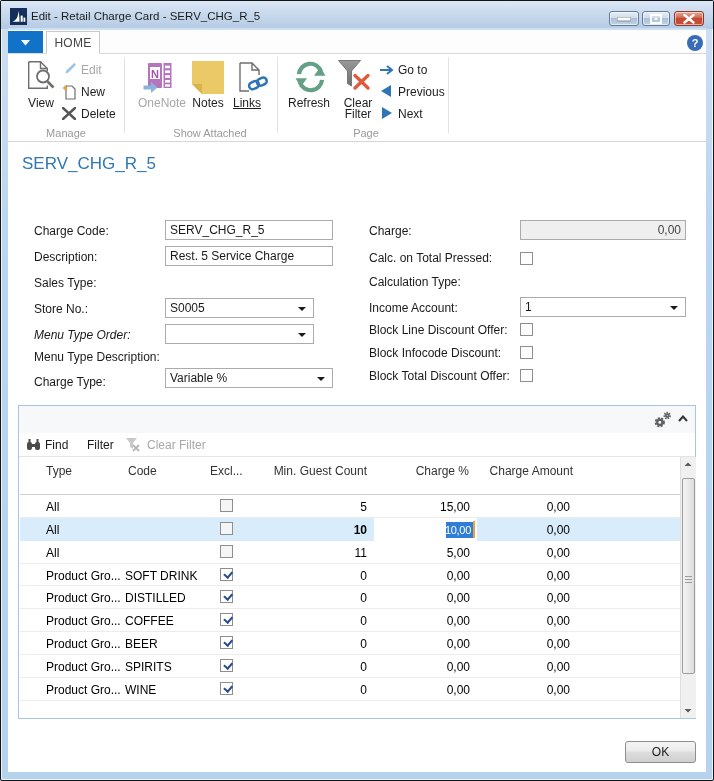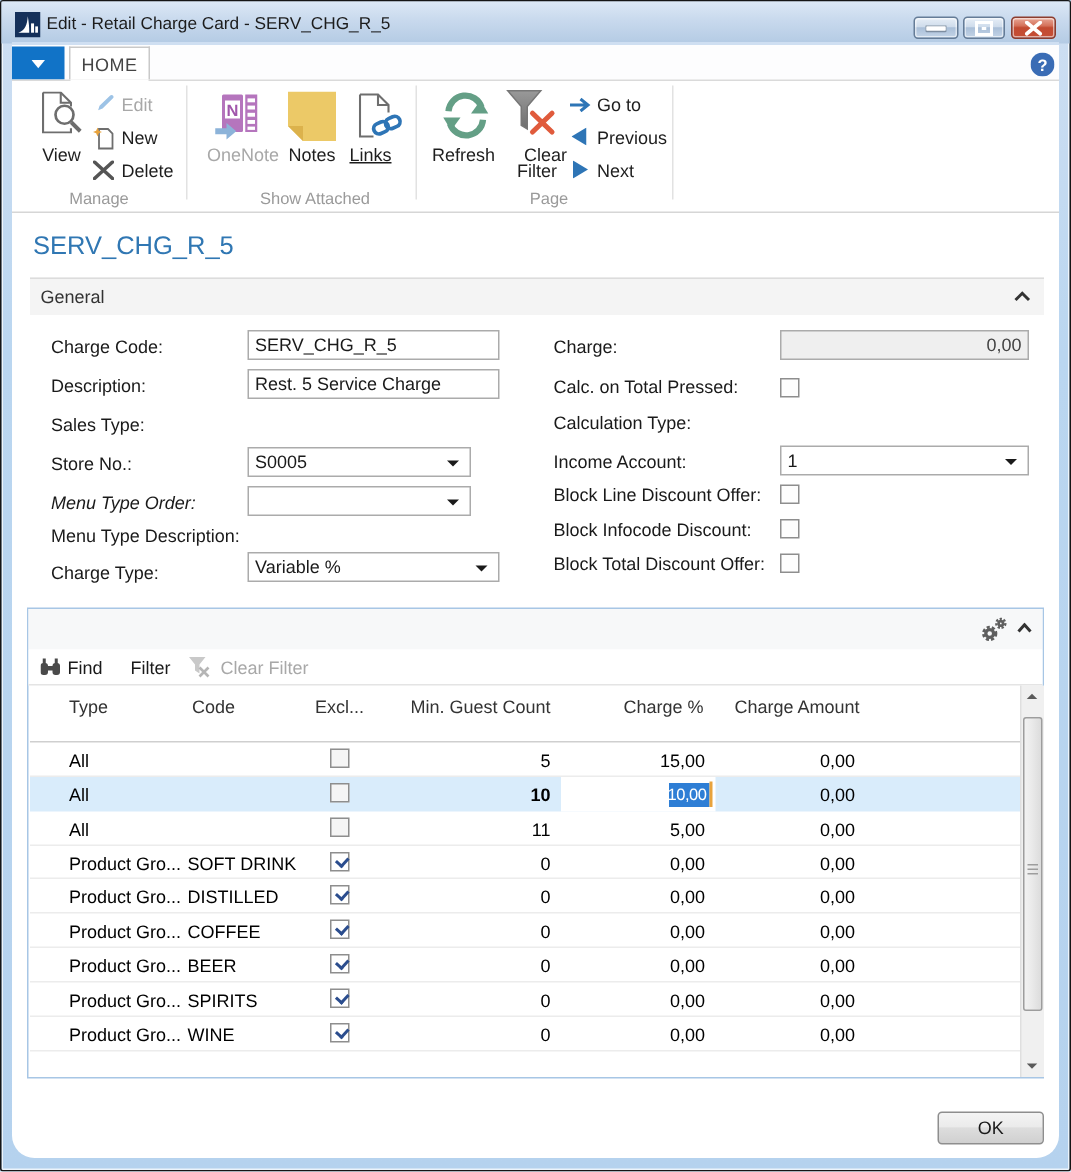--- a/index.html
+++ b/index.html
@@ -8,21 +8,21 @@
 .abs { position:absolute; }
 
 #frame-outer { left:0; top:0; width:714px; height:781px; border:1px solid #151515; border-radius:2px; box-shadow:inset 0 0 0 1px rgba(255,255,255,.75); background:linear-gradient(180deg,#cfdff2 0%,#bad6f0 30%,#b5d2ee 100%); }
 #titlebar { left:1px; top:1px; width:712px; height:28px; background:linear-gradient(180deg,#dce8f6 0%,#c8d9ed 45%,#b4cbe4 100%); }
 #titletext { left:31px; top:10px; font-size:11.5px; color:#1c1c1c; }
 #navicon { left:10px; top:8px; width:17px; height:17px; }
 .winbtn { top:11px; height:15px; border-radius:3px; border:1px solid #657c97; box-shadow:inset 0 0 0 1px rgba(255,255,255,.55); }
 #btnmin { left:609px; width:30px; background:linear-gradient(180deg,#e6eef7 0%,#cfdceb 45%,#aabfd8 50%,#c3d4e7 100%); }
 #btnmax { left:642px; width:28px; background:linear-gradient(180deg,#e6eef7 0%,#cfdceb 45%,#aabfd8 50%,#c3d4e7 100%); }
 #btnclose { left:674px; width:30px; border-color:#8c3c2e; background:linear-gradient(180deg,#e8a797 0%,#d4715a 40%,#c24a31 50%,#c64f36 100%); }
-#content { left:8px; top:28px; width:698px; height:744px; background:#fff;border-radius:15px; }
+#content { left:8px; top:28px; width:698px; height:744px; background:#fff; }
 
 #tabrow { left:0; top:0; width:698px; height:25px; background:#fdfdfe; border-top:2px solid #cfdff2; }
 #appbtn { left:0; top:3px; width:35px; height:22px; background:#1173c7; }
 #appbtn svg { position:absolute; left:13px; top:9px; }
 #hometab { left:38px; top:3px; width:54px; height:22px; background:#fff; border:1px solid #c9c9c9; border-bottom:none; text-align:center; line-height:22px; font-size:12px; color:#444; letter-spacing:.3px; }
 #tabrow-border { left:0; top:25px; width:698px; height:1px; background:#dadada; }
 #helpbtn { left:679px; top:7px; width:16px; height:16px; }
 
 #ribbon { left:0; top:26px; width:698px; height:88px; background:#fff; border-bottom:1px solid #d6d6d6; }
 .biglabel { position:absolute; font-size:12px; color:#1e1e1e; text-align:center; }
@@ -162,45 +162,39 @@
     </svg>
     <div class="biglabel" style="left:278px; top:42px; width:46px;">Refresh</div>
     <svg class="abs" style="left:329px;top:6px;" width="38" height="36" viewBox="0 0 38 36">
       <linearGradient id="fg" x1="0" y1="0" x2="0" y2="1">
           <stop offset="0" stop-color="#999"></stop>
           <stop offset="1" stop-color="#6e6e6e"></stop>
         </linearGradient>
       <path d="M1.5 0.5 H23.5 L14.5 11 V26 L10.5 23.5 V11 Z" fill="url(#fg)" stroke="#777"></path>
       <path d="M18 15.5 L31 28 M31 15.5 L18 28" stroke="#e05b3c" stroke-width="3.4" stroke-linecap="round"></path>
     </svg>
-    <div class="smalltext" style="left:330px; top:42px; width:40px; text-align:right;">Clear</div>
+    <div class="smalltext" style="left:330px; top:42px; width:40px; text-align:center;">Clear</div>
     <div class="smalltext" style="left:330px; top:53px; width:40px; text-align:center;">Filter</div>
     <svg class="abs" style="left:372px;top:11px;" width="14" height="10" viewBox="0 0 14 10">
         <path d="M0 5 H11 M7 1 L12 5 L7 9" fill="none" stroke="#2e75b6" stroke-width="2"></path>
       </svg>
     <div class="smalltext" style="left:390px; top:9px;">Go to</div>
     <svg class="abs" style="left:373px;top:31px;" width="10" height="12">
         <polygon points="10,0 0,6 10,12" fill="#2e75b6"></polygon>
       </svg>
     <div class="smalltext" style="left:390px; top:31px;">Previous</div>
     <svg class="abs" style="left:374px;top:53px;" width="10" height="12">
         <polygon points="0,0 10,6 0,12" fill="#2e75b6"></polygon>
       </svg>
     <div class="smalltext" style="left:390px; top:53px;">Next</div>
     <div class="grouplabel" style="left:322px; width:72px;">Page</div>
     <div class="vsep" style="left:440px;"></div>
   </div>
 
   <div class="abs" id="heading">SERV_CHG_R_5</div>
-  <div class="abs" id="genbar">
-      <div class="t">General</div>
-    <svg style="position:absolute;left:656px;top:8px;" width="11" height="7" viewBox="0 0 11 7">
-        <path d="M1 6 L5.5 1.5 L10 6" fill="none" stroke="#333" stroke-width="2"></path>
-      </svg>
-  </div>
 
   <div class="field-label" style="left:26px; top:196px;">Charge Code:</div>
   <div class="tbox" style="left:157px; top:192px; width:168px;">SERV_CHG_R_5</div>
   <div class="field-label" style="left:26px; top:222px;">Description:</div>
   <div class="tbox" style="left:157px; top:218px; width:168px;">Rest. 5 Service Charge</div>
   <div class="field-label" style="left:26px; top:248px;">Sales Type:</div>
   <div class="field-label" style="left:26px; top:274px;">Store No.:</div>
   <div class="tbox" style="left:157px; top:270px; width:149px;">S0005<span class="dd-arrow"></span></div>
   <div class="field-label" style="left:26px; top:300px;font-style:italic;">Menu Type Order:</div>
   <div class="tbox" style="left:157px; top:296px; width:149px;">

